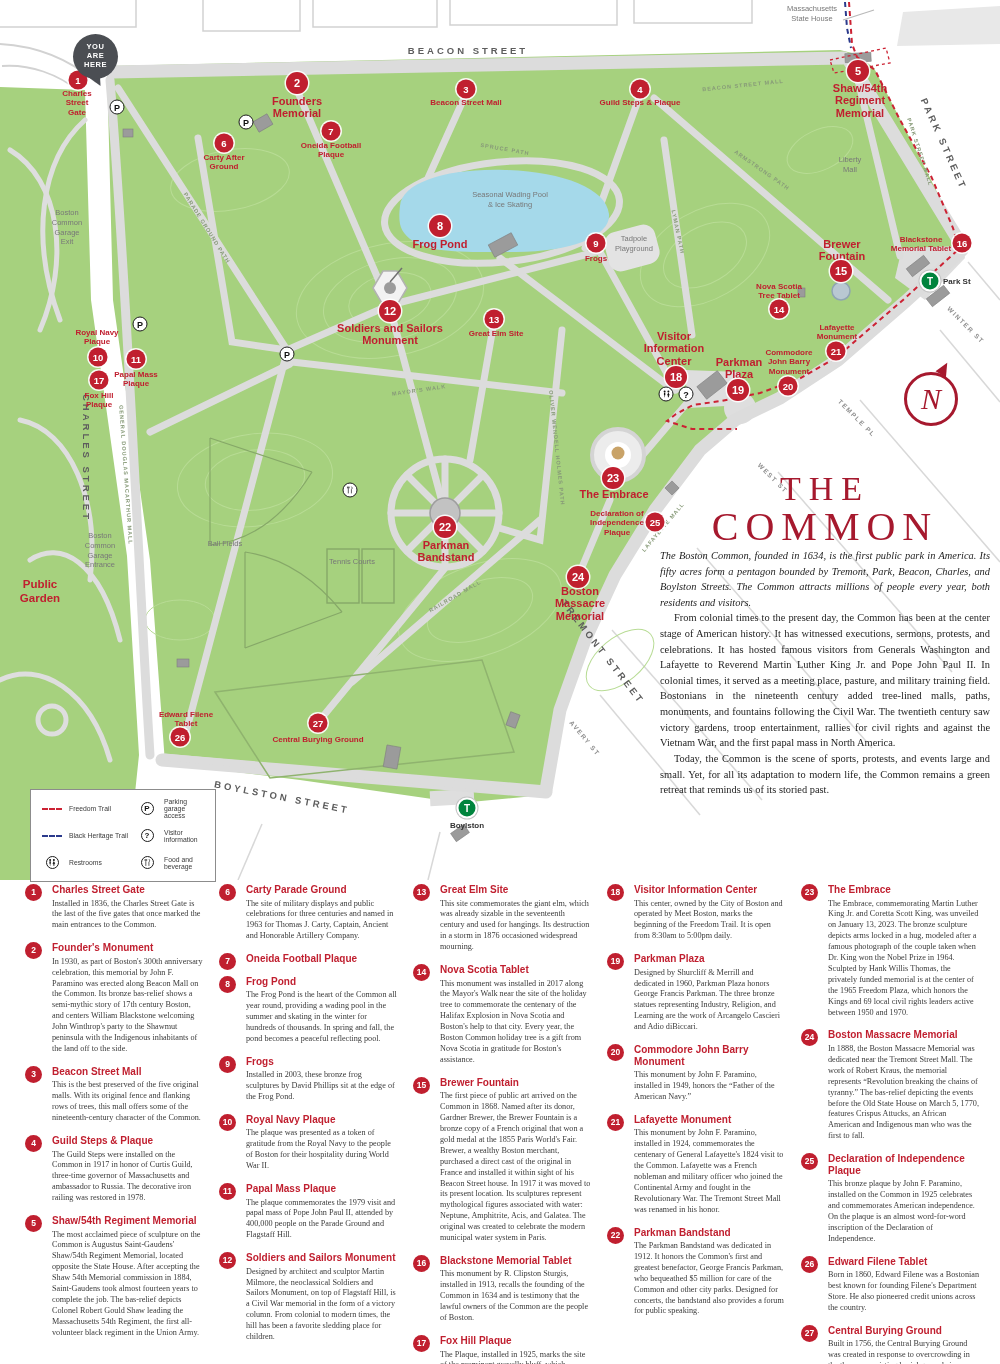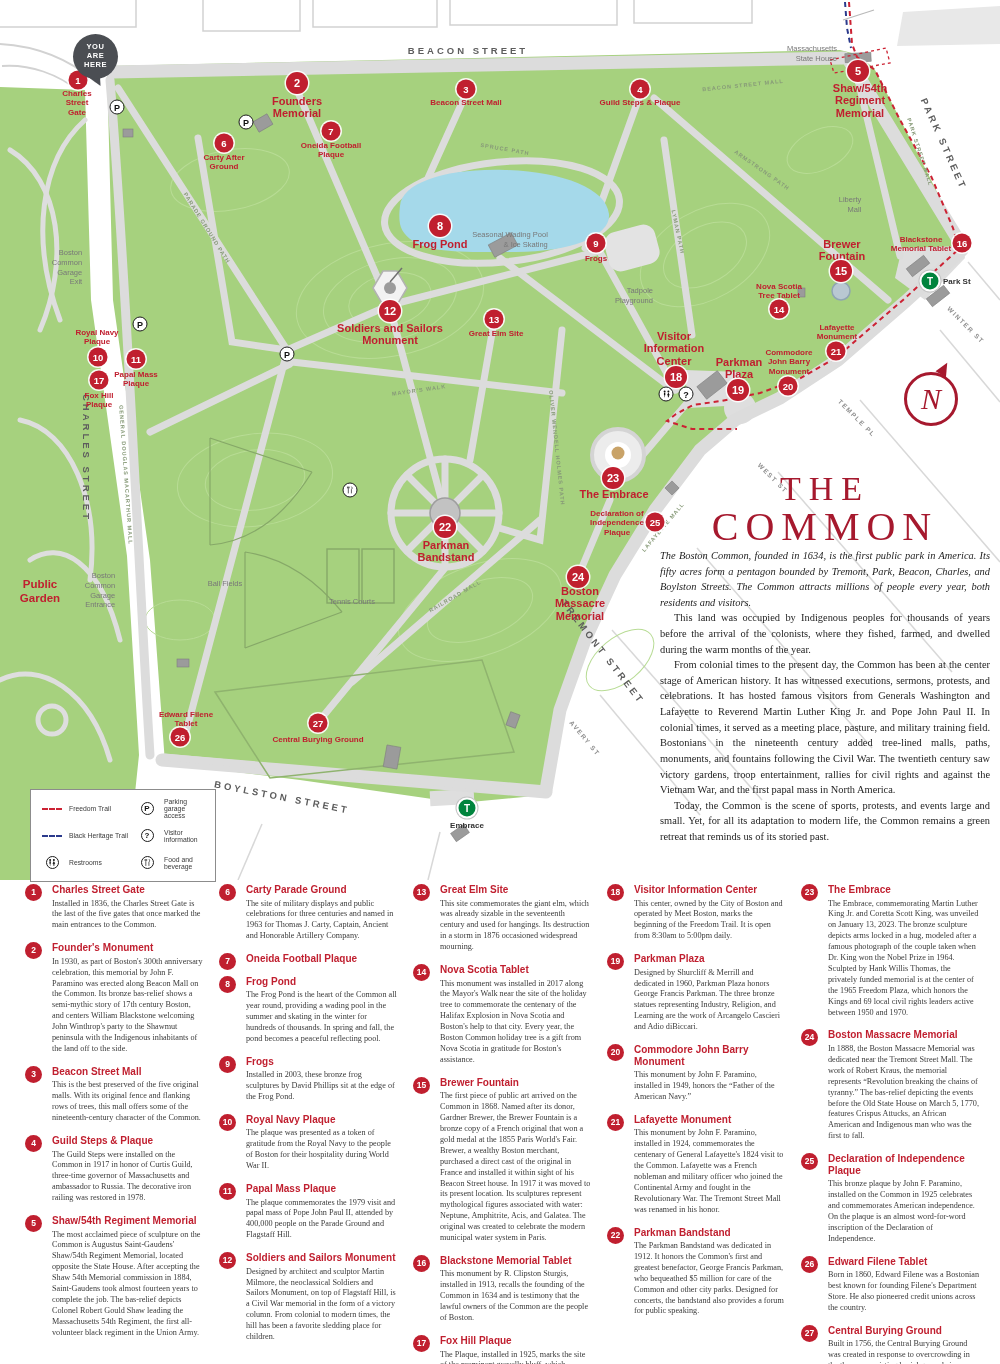--- a/index.html
+++ b/index.html
@@ -15,22 +15,22 @@
   .poi-marker.major{width:22px;height:22px;font:700 11px/22px "Liberation Sans",sans-serif;}
   .poi-label{position:absolute;transform:translate(-50%,-50%);color:#c01f2f;
     font:700 8px/1.18 "Liberation Sans",sans-serif;text-align:center;white-space:pre-line;
     width:max-content;z-index:5;}
   .poi-label.major{font:800 11px/1.12 "Liberation Sans",sans-serif;}
 
   .street-label{position:absolute;color:#5d5d5d;font:600 9.5px "Liberation Sans",sans-serif;
     letter-spacing:3px;white-space:nowrap;width:max-content;z-index:4;}
   .street-label.sm{font-size:6.5px;letter-spacing:1.5px;color:#8f8f8f;}
   .area-label{position:absolute;transform:translate(-50%,-50%);color:#787878;
-    font:400 7.5px/1.3 "Liberation Sans",sans-serif;text-align:right;white-space:pre-line;
-    width:max-content;z-index:4;margin-top:40px;}
+    font:400 7.5px/1.3 "Liberation Sans",sans-serif;text-align:center;white-space:pre-line;
+    width:max-content;z-index:4;}
   .path-label{position:absolute;color:#879a78;font:600 5.5px "Liberation Sans",sans-serif;
     letter-spacing:1px;white-space:nowrap;width:max-content;z-index:3;}
   .park-red-label{position:absolute;transform:translate(-50%,-50%);color:#c01f2f;
     font:800 11.5px/1.2 "Liberation Sans",sans-serif;text-align:center;white-space:pre-line;z-index:4;}
 
   .micon{position:absolute;transform:translate(-50%,-50%);width:15px;height:15px;border-radius:50%;
     background:#fff;border:1.3px solid #1c1c1c;display:flex;align-items:center;justify-content:center;
     font:800 9px "Liberation Sans",sans-serif;color:#111;z-index:6;box-sizing:border-box;}
   .tstation{position:absolute;transform:translate(-50%,-50%);width:17px;height:17px;border-radius:50%;
     background:#00843d;color:#fff;font:800 10px/17px "Liberation Sans",sans-serif;text-align:center;
@@ -330,21 +330,21 @@
         <div class="area-label" style="left: 67px; top: 227px;">Boston
 Common
 Garage
 Exit</div>
         <div class="area-label" style="left: 100px; top: 550px;">Boston
 Common
 Garage
 Entrance</div>
         <div class="area-label" style="left: 225px; top: 544px;">Ball Fields</div>
         <div class="area-label" style="left: 352px; top: 562px;">Tennis Courts</div>
-        <div class="area-label" style="left: 634px; top: 256px;">Tadpole
+        <div class="area-label" style="left: 634px; top: 244px;">Tadpole
 Playground</div>
         <div class="area-label" style="left: 510px; top: 200px;">Seasonal Wading Pool
 &amp; Ice Skating</div>
         <div class="area-label" style="left: 850px; top: 165px;">Liberty
 Mall</div>
         <div class="path-label" style="left: 743px; top: 85px; transform: translate(-50%, -50%) rotate(-6deg);">BEACON STREET MALL</div>
         <div class="path-label" style="left: 207px; top: 228px; transform: translate(-50%, -50%) rotate(58deg);">PARADE GROUND PATH</div>
         <div class="path-label" style="left: 505px; top: 149px; transform: translate(-50%, -50%) rotate(10deg);">SPRUCE PATH</div>
         <div class="path-label" style="left: 762px; top: 170px; transform: translate(-50%, -50%) rotate(35deg);">ARMSTRONG PATH</div>
         <div class="path-label" style="left: 678px; top: 232px; transform: translate(-50%, -50%) rotate(78deg);">LYMAN PATH</div>
@@ -352,21 +352,21 @@
         <div class="path-label" style="left: 557px; top: 448px; transform: translate(-50%, -50%) rotate(84deg);">OLIVER WENDELL HOLMES PATH</div>
         <div class="path-label" style="left: 455px; top: 596px; transform: translate(-50%, -50%) rotate(-30deg);">RAILROAD MALL</div>
         <div class="path-label" style="left: 126px; top: 475px; transform: translate(-50%, -50%) rotate(86deg);">GENERAL DOUGLAS MACARTHUR MALL</div>
         <div class="path-label" style="left: 663px; top: 527px; transform: translate(-50%, -50%) rotate(-50deg);">LAFAYETTE MALL</div>
         <div class="path-label" style="left: 920px; top: 152px; transform: translate(-50%, -50%) rotate(72deg);">PARK STREET MALL</div>
         <div class="park-red-label" style="left: 40px; top: 592px;">Public
 Garden</div>
         <div class="tstation" style="left: 930px; top: 281px;">T</div>
         <div class="t-label" style="left: 943px; top: 281px; transform: translate(0px, -50%);">Park St</div>
         <div class="tstation" style="left: 467px; top: 808px;">T</div>
-        <div class="t-label" style="left: 467px; top: 821px; transform: translate(-50%, 0px);">Embrace</div>
+        <div class="t-label" style="left: 467px; top: 821px; transform: translate(-50%, 0px);">Boylston</div>
         <div class="micon" style="left: 117px; top: 107px;">P</div>
         <div class="micon" style="left: 246px; top: 122px;">P</div>
         <div class="micon" style="left: 140px; top: 324px;">P</div>
         <div class="micon" style="left: 287px; top: 354px;">P</div>
         <div class="micon" style="left: 666px; top: 394px;">
           <svg viewBox="0 0 16 16" width="10" height="10">
             <g fill="#111">
               <circle cx="5" cy="3" r="1.6"></circle>
               <path d="M3.9,5h2.2v4h-0.7v3.3h-0.8V9H3.9z"></path>
               <circle cx="11" cy="3" r="1.6"></circle>
@@ -443,21 +443,20 @@
     </div>
   </div>
 
   <div id="intro">
     <div id="intro-title">
       <div class="t1">THE</div>
       <div class="t2">COMMON</div>
     </div>
     <div id="intro-text">
         <p>The Boston Common, founded in 1634, is the first public park in America. Its fifty acres form a pentagon bounded by Tremont, Park, Beacon, Charles, and Boylston Streets. The Common attracts millions of people every year, both residents and visitors.</p>
-        <p>This land was occupied by Indigenous peoples for thousands of years before the arrival of the colonists, where they fished, farmed, and dwelled during the warm months of the year.</p>
         <p>From colonial times to the present day, the Common has been at the center stage of American history. It has witnessed executions, sermons, protests, and celebrations. It has hosted famous visitors from Generals Washington and Lafayette to Reverend Martin Luther King Jr. and Pope John Paul II. In colonial times, it served as a meeting place, pasture, and military training field. Bostonians in the nineteenth century added tree-lined malls, paths, monuments, and fountains following the Civil War. The twentieth century saw victory gardens, troop entertainment, rallies for civil rights and against the Vietnam War, and the first papal mass in North America.</p>
         <p>Today, the Common is the scene of sports, protests, and events large and small. Yet, for all its adaptation to modern life, the Common remains a green retreat that reminds us of its storied past.</p>
       </div>
   </div>
 
   <div id="list">
       <div class="list-col">
         <div class="list-item">
           <div class="item-num">1</div>
           <div class="item-title">Charles Street Gate</div>

